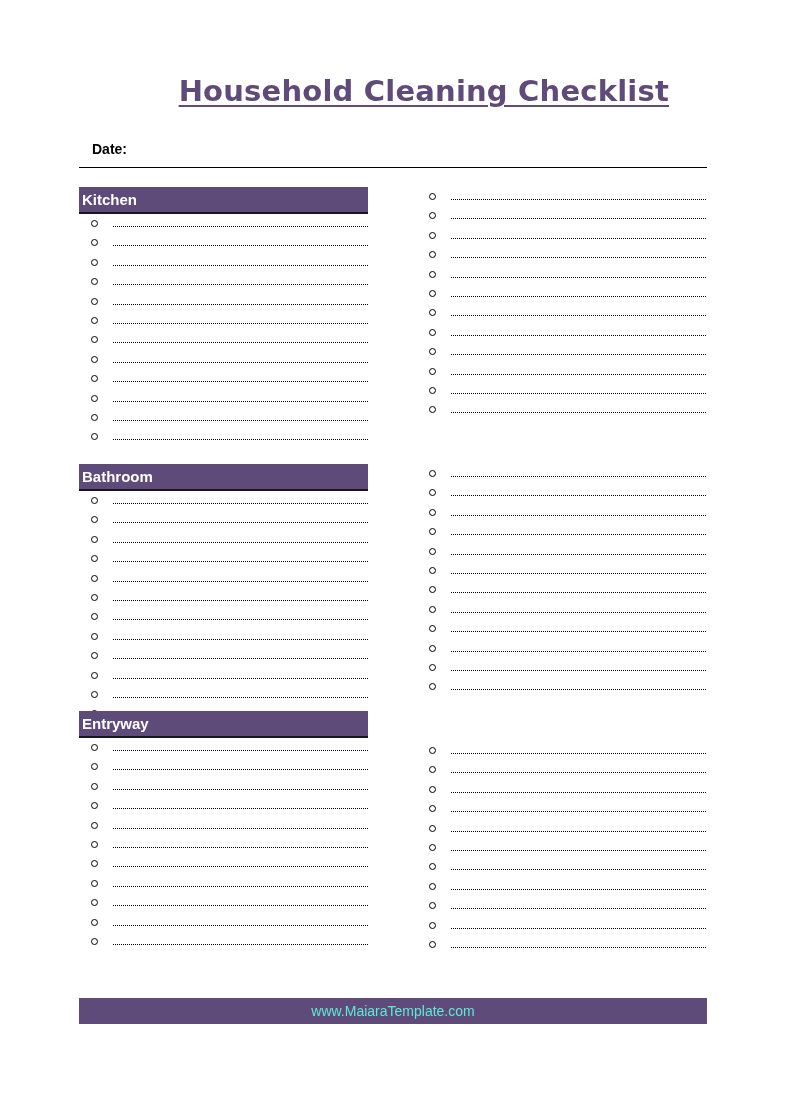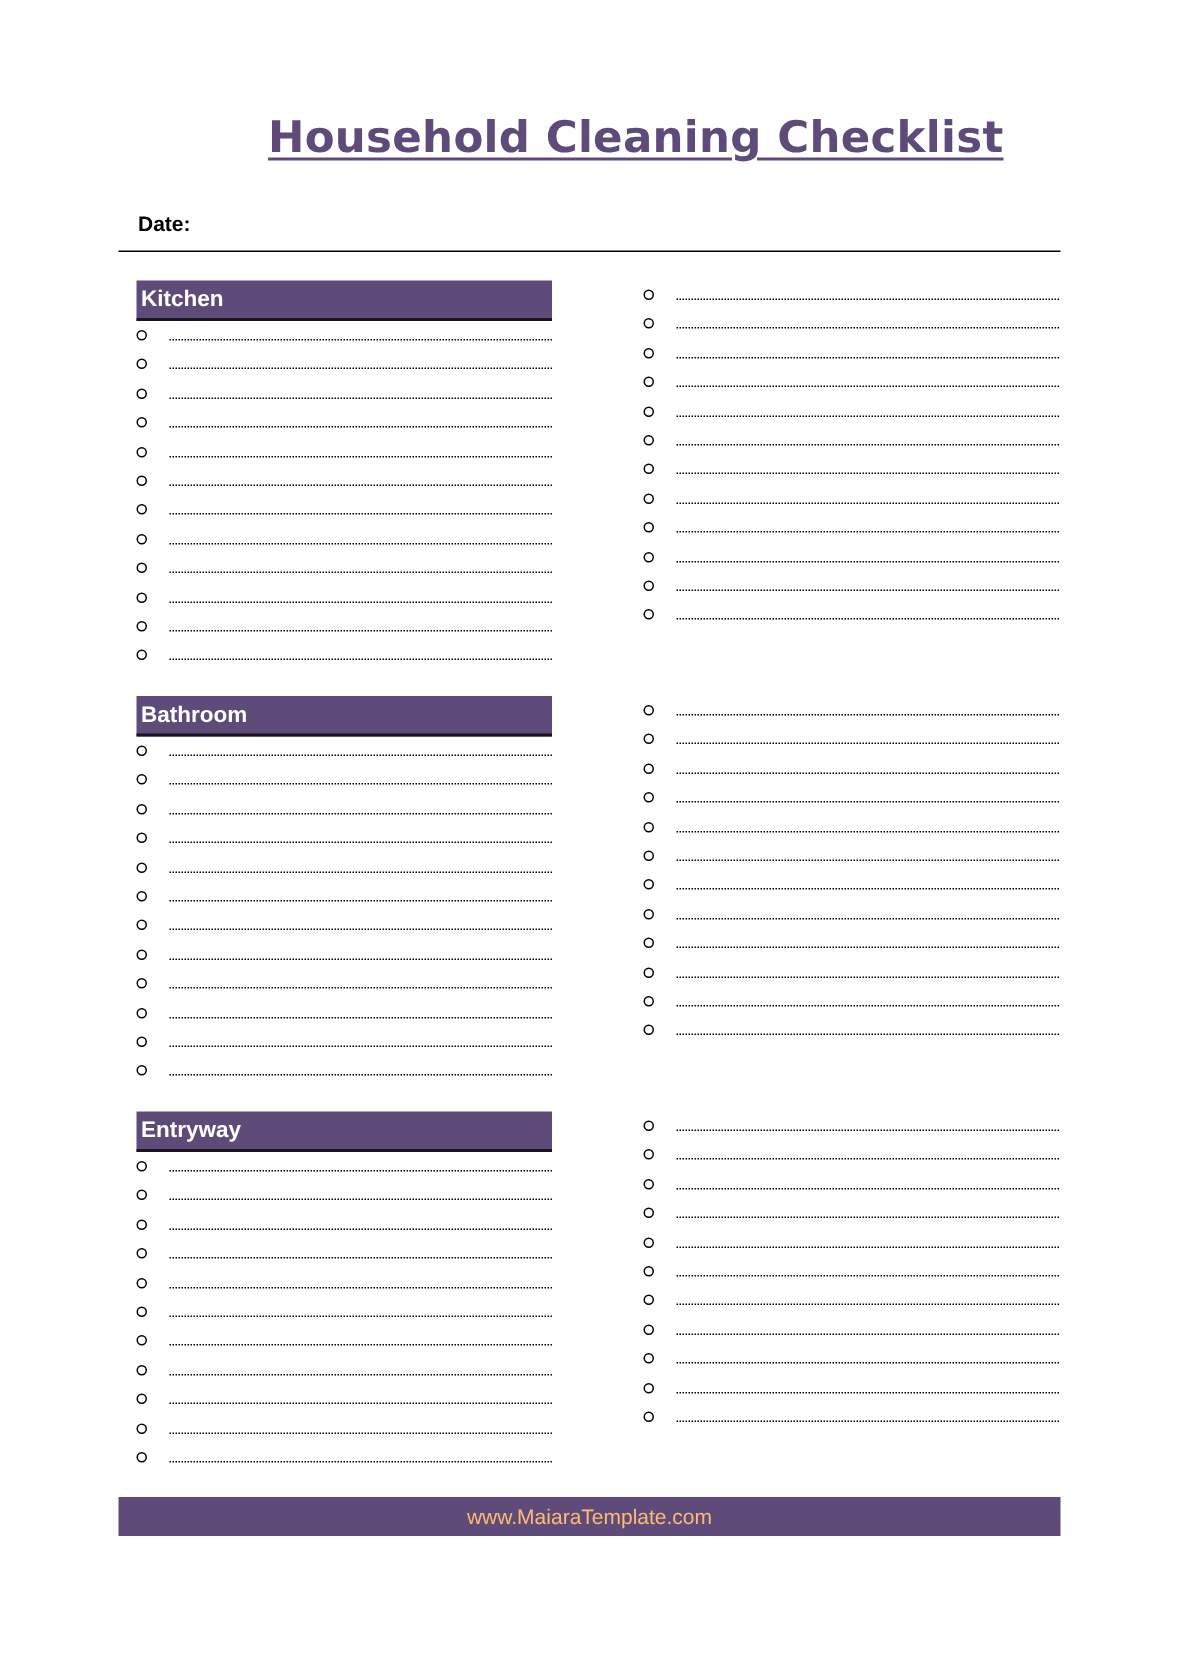--- a/index.html
+++ b/index.html
@@ -9,35 +9,35 @@
     font-family:"DejaVu Sans", sans-serif; font-weight:bold; font-size:29px; color:#5f4b7a;
     letter-spacing:0.2px;
     margin-left:31px;
   }
   .title span { text-decoration:underline; text-decoration-thickness:2px; text-underline-offset:4px; }
   .date-label { position:absolute; left:92px; top:141px; font-weight:bold; font-size:14px; color:#000; }
   .date-line { position:absolute; left:79px; top:167px; width:628px; height:0; border-top:1.5px solid #000; }
   .section { position:absolute; width:289px; }
   .sec-header {
     height:25px; background:#5f4b7a; border-bottom:2px solid #1a1420;
-    color:#fff; font-weight:bold; font-size:15px; line-height:25px; padding-left:3px; box-sizing:content-box;margin-left:12px;
+    color:#fff; font-weight:bold; font-size:15px; line-height:25px; padding-left:3px; box-sizing:content-box;
   }
   .rows { margin-top:0; }
   .row { position:relative; height:19.4px; }
   .bullet {
     position:absolute; left:12px; top:6px; width:5px; height:5px;
     border:1.6px solid #000; border-radius:50%;
   }
   .line {
     position:absolute; left:34px; right:0; top:12px; height:0;
     border-top:1px dotted #000;
   }
   .footer {
     position:absolute; left:79px; top:998px; width:628px; height:26px; background:#5f4b7a;
-    color:#fdba74; font-size:14px; line-height:26px; text-align:center;
+    color:#5eead4; font-size:14px; line-height:26px; text-align:center;
   }
 </style>
 </head>
 <body>
 
 <div class="title"><span>Household Cleaning Checklist</span></div>
 <div class="date-label">Date:</div>
 <div class="date-line"></div>
 
 <div class="section" style="left:79px; top:187px;">
@@ -243,21 +243,21 @@
       <div class="row">
         <span class="bullet"></span>
         <span class="line"></span>
       </div>
       <div class="row">
         <span class="bullet"></span>
         <span class="line"></span>
       </div>
     </div>
 </div>
-<div class="section" style="left:79px; top:741px;">
+<div class="section" style="left:79px; top:711px;">
   <div class="sec-header">Entryway</div>
   <div class="rows">
       <div class="row">
         <span class="bullet"></span>
         <span class="line"></span>
       </div>
       <div class="row">
         <span class="bullet"></span>
         <span class="line"></span>
       </div>

